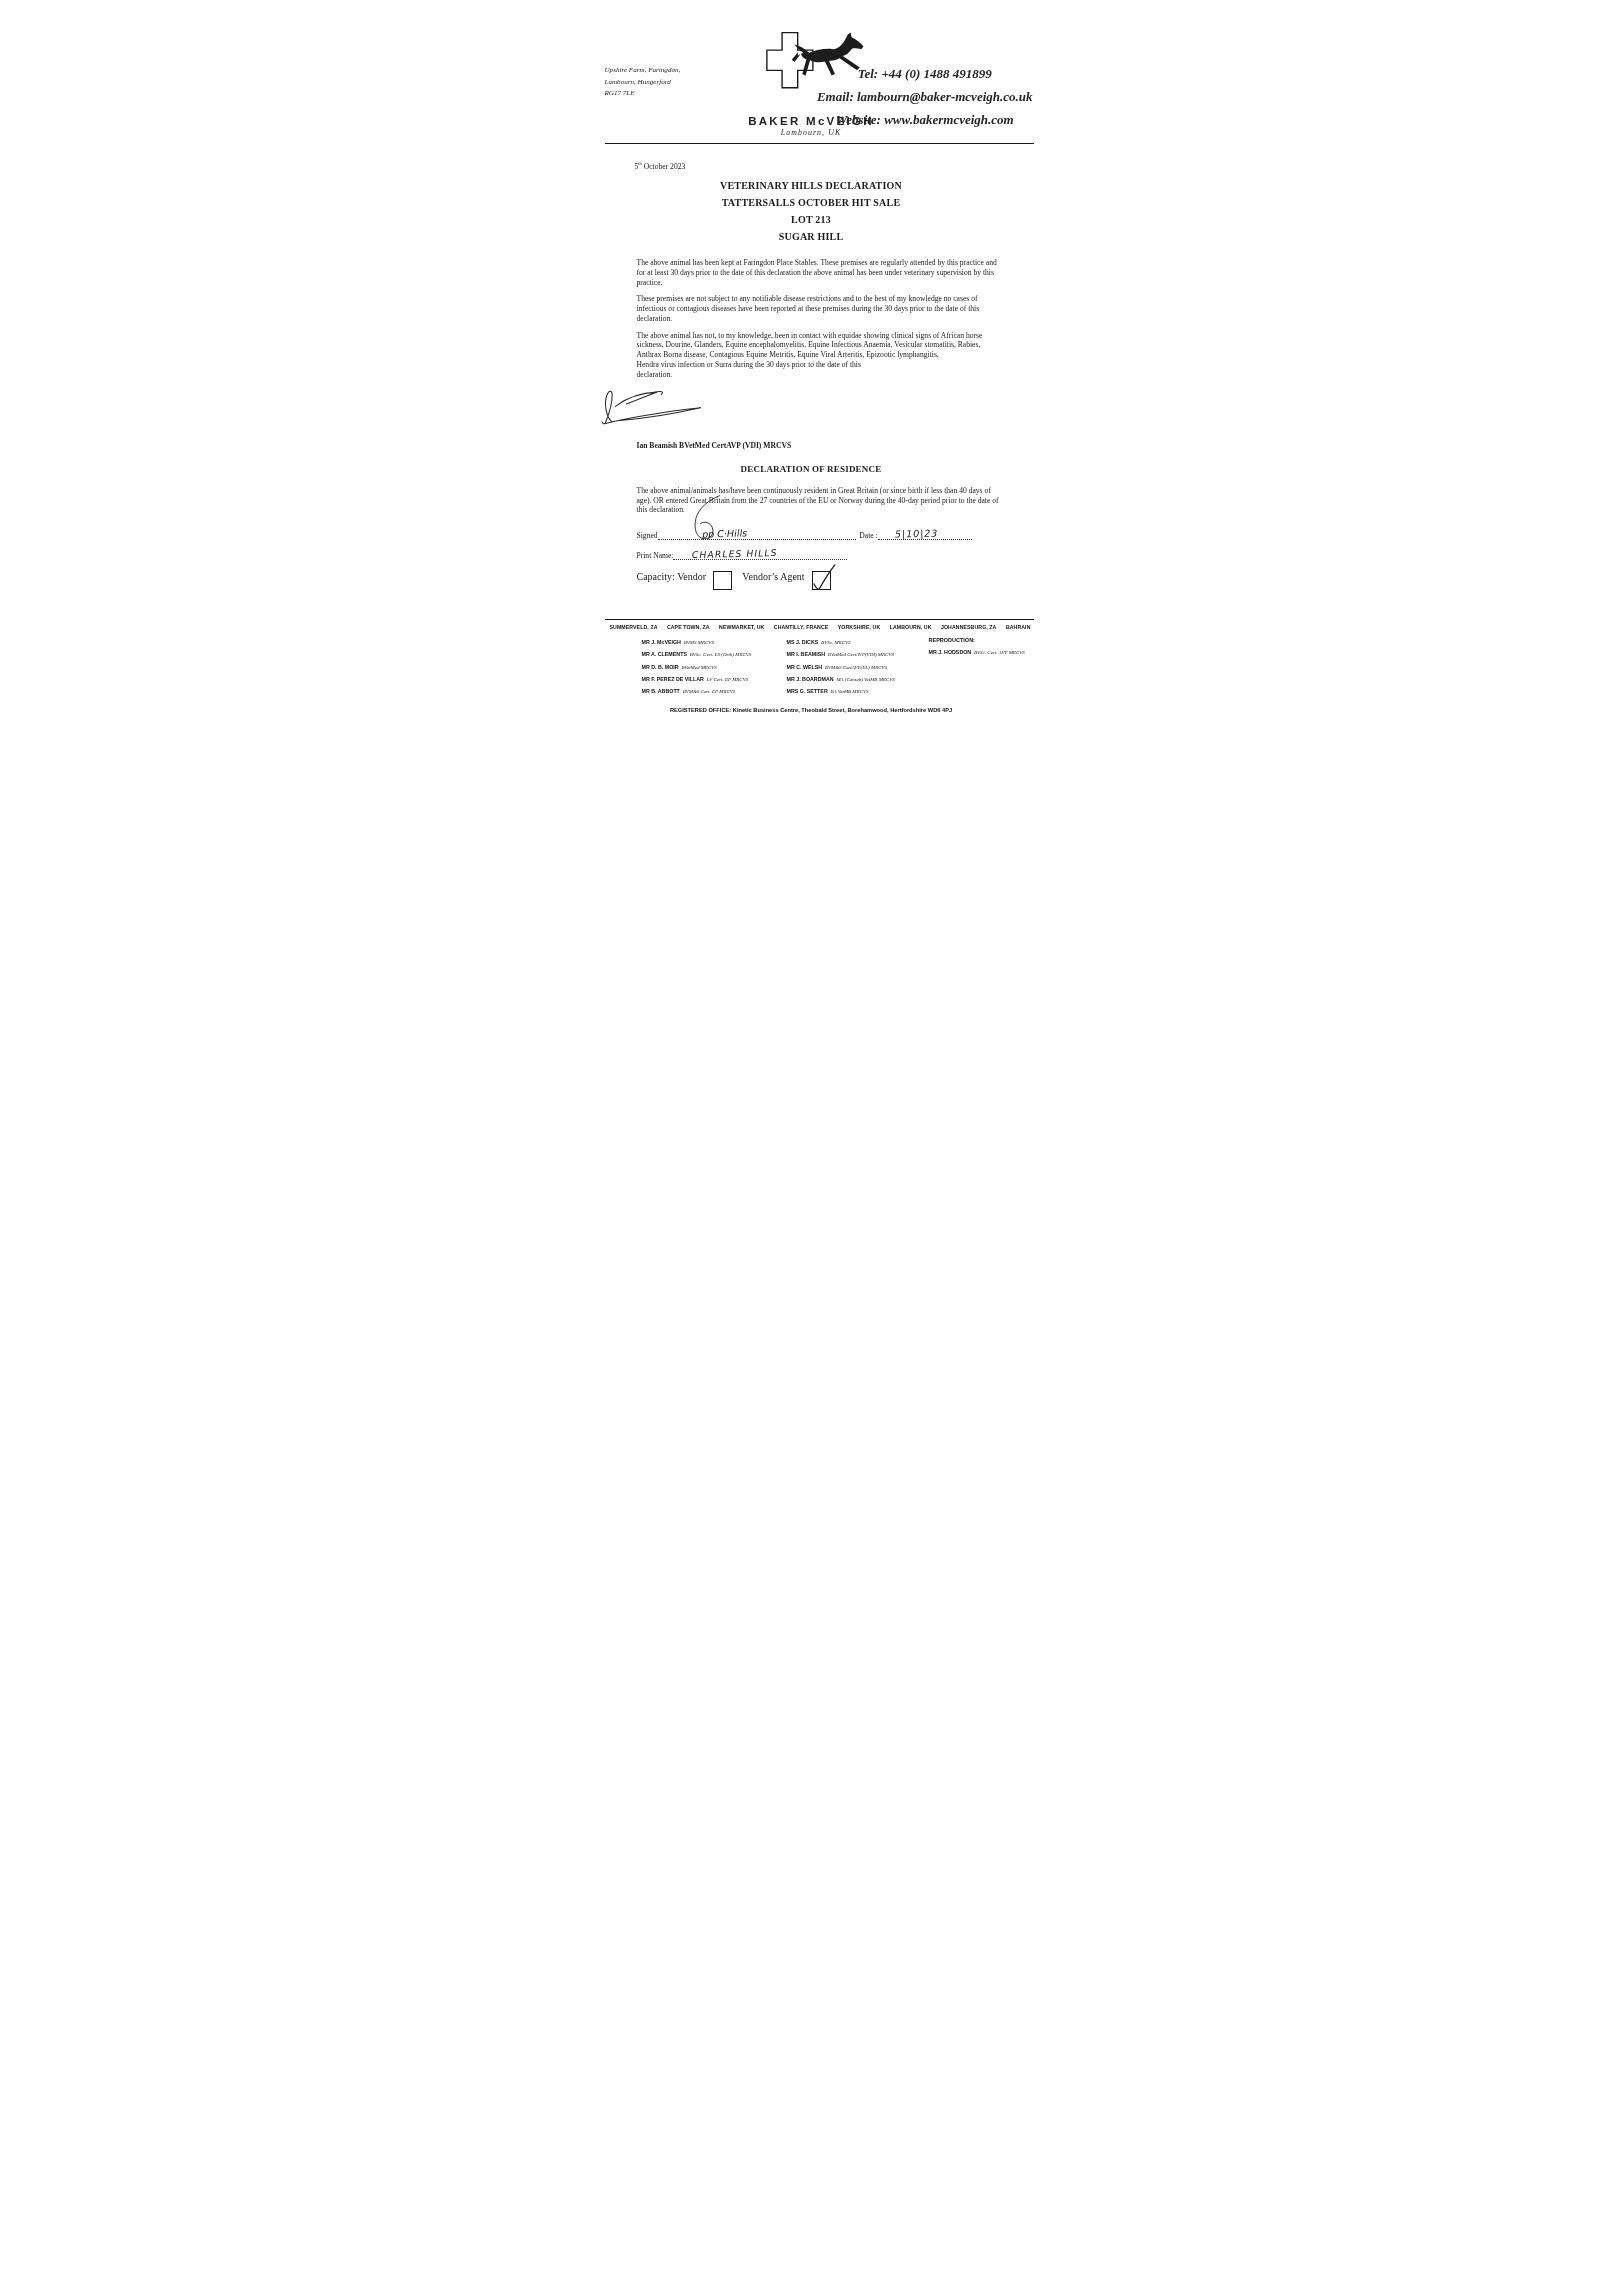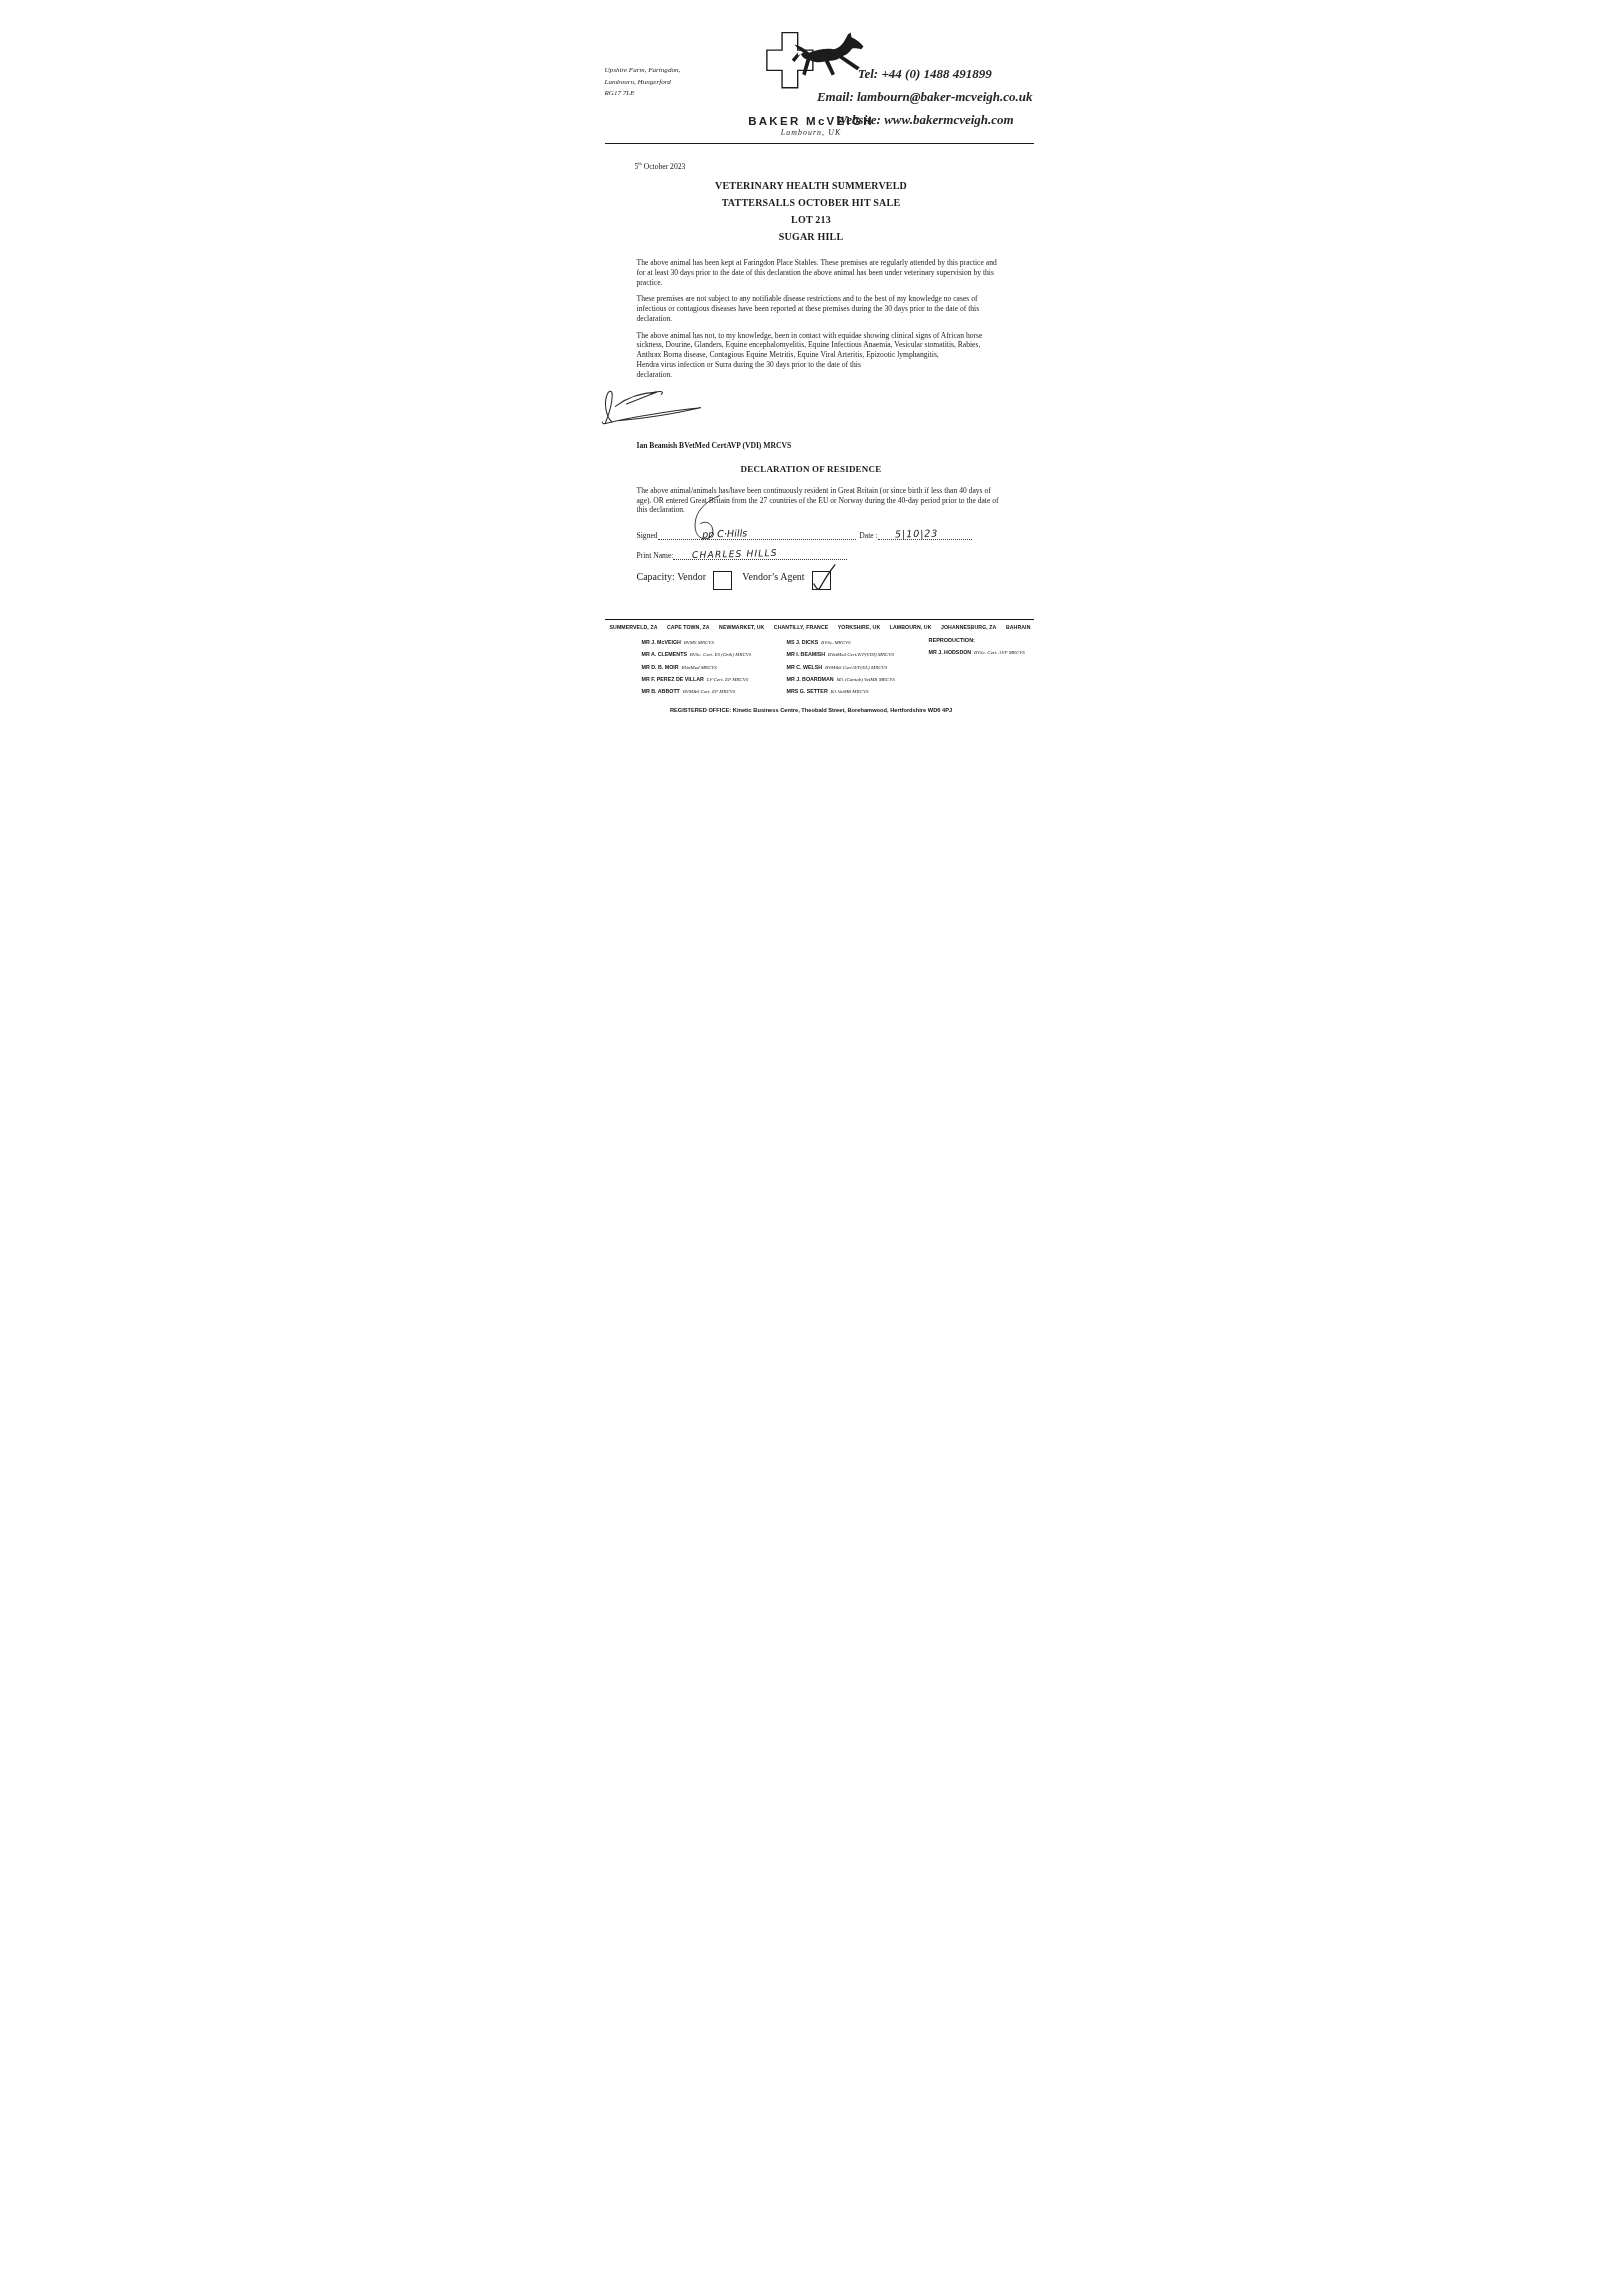--- a/index.html
+++ b/index.html
@@ -91,21 +91,21 @@
       <div>Email: lambourn@baker-mcveigh.co.uk</div>
       <div>Website: www.bakermcveigh.com</div>
     </div>
 
     <div class="head-rule"></div>
   </header>
 
   <div class="date-line"><span>5</span><sup>th</sup><span> October 2023</span></div>
 
   <div class="title-block">
-    <div>VETERINARY HEALTH SUMMERVELD</div>
+    <div>VETERINARY HILLS DECLARATION</div>
     <div>TATTERSALLS OCTOBER HIT SALE</div>
     <div>LOT 213</div>
     <div>SUGAR HILL</div>
   </div>
 
   <div class="paras">
     <p>The above animal has been kept at Faringdon Place Stables. These premises are regularly attended by this practice and for at least 30 days prior to the date of this declaration the above animal has been under veterinary supervision by this practice.</p>
     <p>These premises are not subject to any notifiable disease restrictions and to the best of my knowledge no cases of infectious or contagious diseases have been reported at these premises during the 30 days prior to the date of this declaration.</p>
     <p style="margin-bottom:0;">The above animal has not, to my knowledge, been in contact with equidae showing clinical signs of African horse sickness, Dourine, Glanders, Equine encephalomyelitis, Equine Infectious Anaemia, Vesicular stomatitis, Rabies, Anthrax Borna disease, Contagious Equine Metritis, Equine Viral Arteritis, Epizootic lymphangitis,</p>
     <p class="p3b">Hendra virus infection or Surra during the 30 days prior to the date of this declaration.</p>

